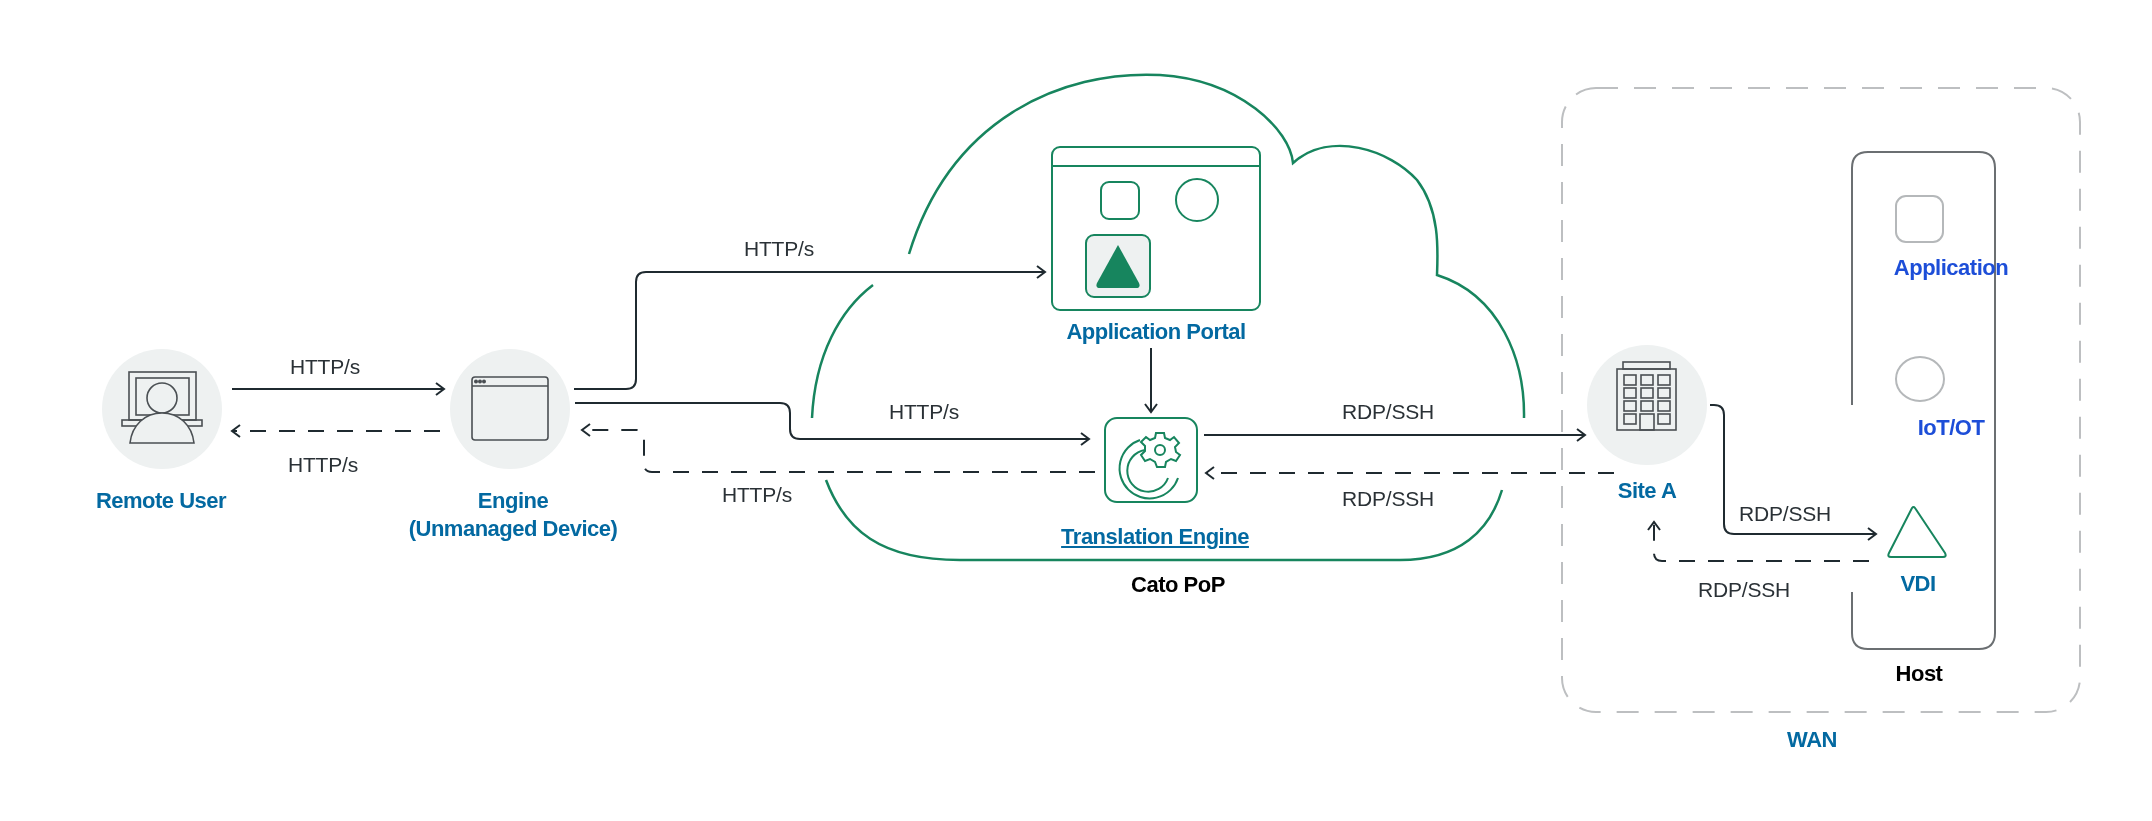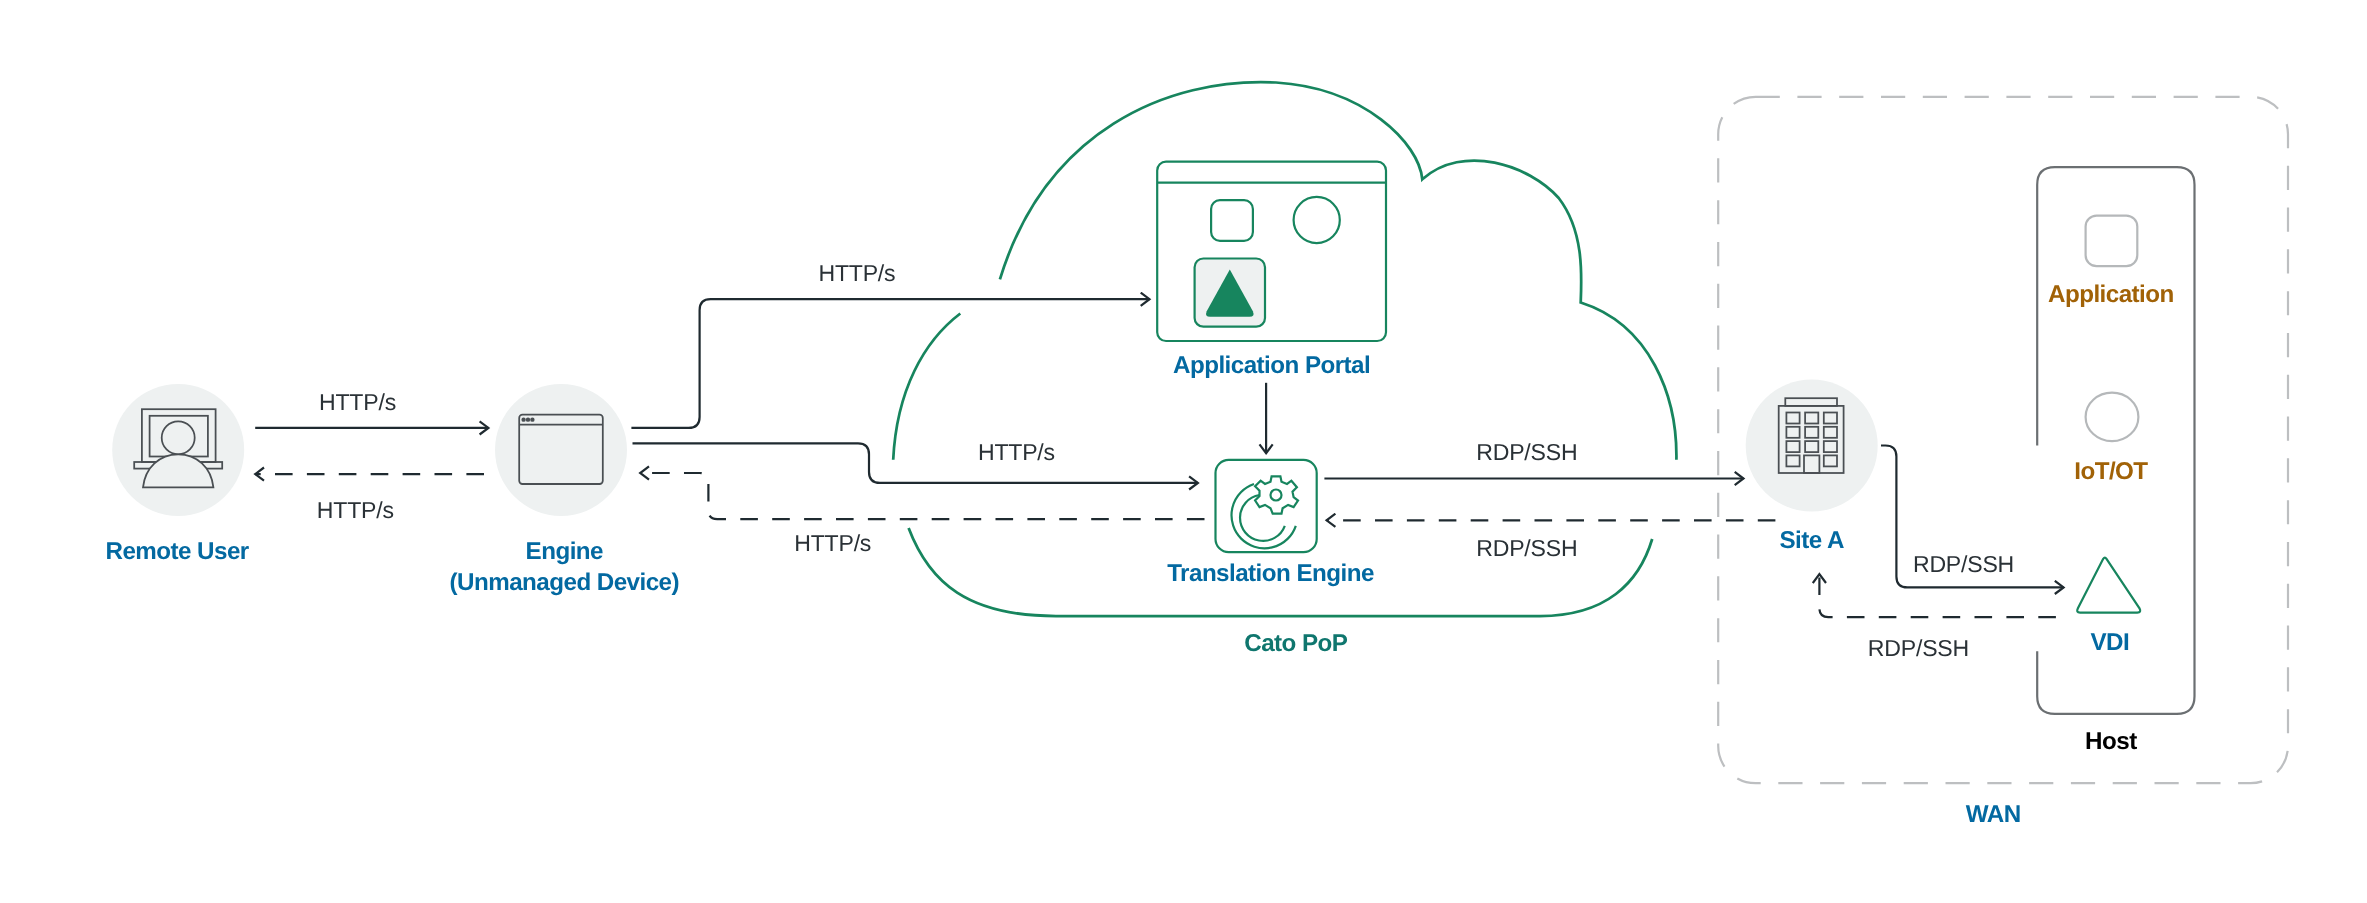--- a/index.html
+++ b/index.html
@@ -2,22 +2,22 @@
 <html><head>
 <meta charset="utf-8">
 <style>
   html, body { margin: 0; padding: 0; background: #ffffff; }
   body { width: 2152px; height: 821px; position: relative; overflow: hidden;
          font-family: "Liberation Sans", sans-serif; color: #1f2a30; }
   svg#diagram { position: absolute; left: 0; top: 0; }
   .lbl { position: absolute; white-space: nowrap; transform: translateX(-50%); text-align: center; }
   .proto { font-size: 21px; font-weight: 400; color: #2a3136; letter-spacing: -0.2px; }
   .node { font-size: 22px; font-weight: 700; color: #0369a1; letter-spacing: -0.5px; line-height: 28px; }
-  .green { color: #0f766e; }
-  .grey { color: #a16207; }
+  .green { color: #000000; }
+  .grey { color: #1d4ed8; margin-left: 32px; }
   .dgrey { color: #000000; }
 </style>
 </head>
 <body>
 
 <svg id="diagram" width="2152" height="821" viewBox="0 0 2152 821">
   <defs>
     <marker id="arr" markerWidth="12" markerHeight="14" refX="10" refY="7" orient="auto" markerUnits="userSpaceOnUse">
       <path d="M2,1 L10,7 L2,13" fill="none" stroke="#1f2a30" stroke-width="2"></path>
     </marker>
@@ -115,21 +115,21 @@
 <div class="lbl proto" style="left:1388px; top:487px;">RDP/SSH</div>
 <div class="lbl proto" style="left:1785px; top:502px;">RDP/SSH</div>
 <div class="lbl proto" style="left:1744px; top:578px;">RDP/SSH</div>
 
 <div class="lbl node" style="left:161px; top:487px;text-align:right;">Remote User</div>
 <div class="lbl node" style="left:513px; top:487px;">
   <div>Engine</div>
   <div>(Unmanaged Device)</div>
 </div>
 <div class="lbl node" style="left:1156px; top:318px;">Application Portal</div>
-<div class="lbl node" style="left:1155px; top:507px;">Translation Engine</div>
+<div class="lbl node" style="left:1155px; top:523px;text-decoration:underline;">Translation Engine</div>
 <div class="lbl node" style="left:1647px; top:477px;">Site A</div>
 <div class="lbl node grey" style="left:1919px; top:254px;">Application</div>
 <div class="lbl node grey" style="left:1919px; top:414px;">IoT/OT</div>
 <div class="lbl node" style="left:1918px; top:570px;">VDI</div>
 
 <div class="lbl node green" style="left:1178px; top:571px;">Cato PoP</div>
 <div class="lbl node dgrey" style="left:1919px; top:660px;">Host</div>
 <div class="lbl node" style="left:1812px; top:726px;">WAN</div>
 
 </body></html>

